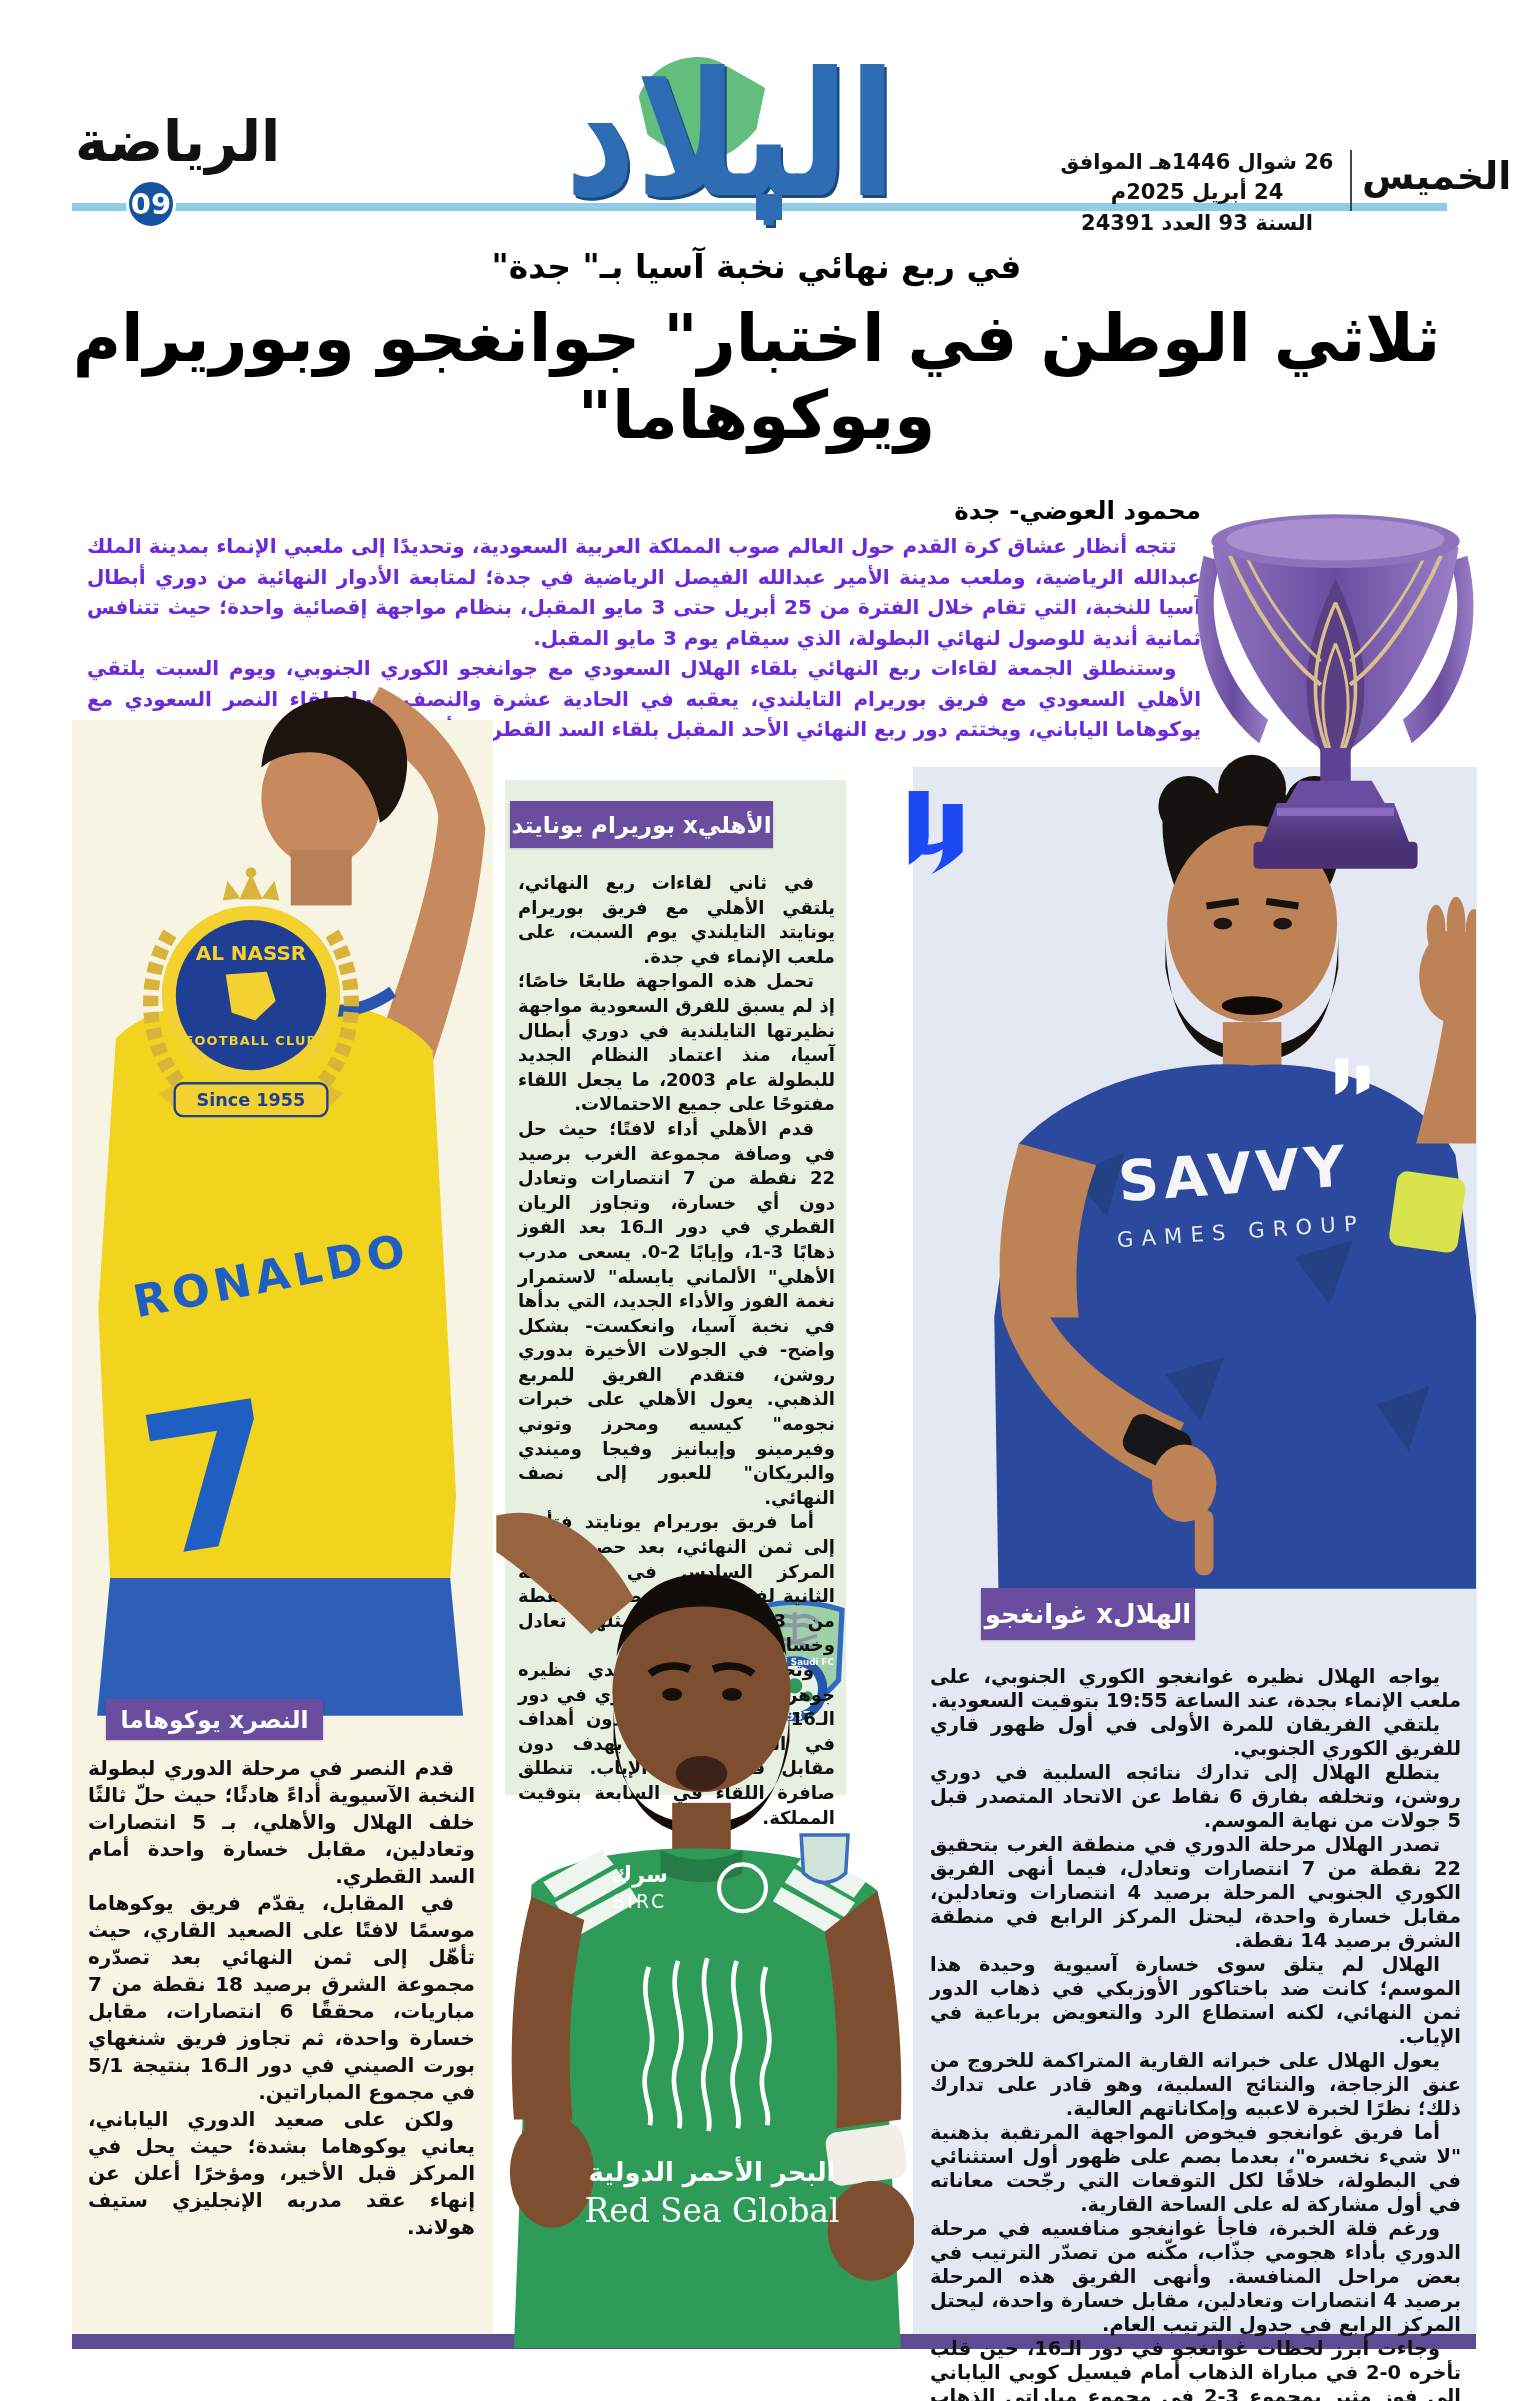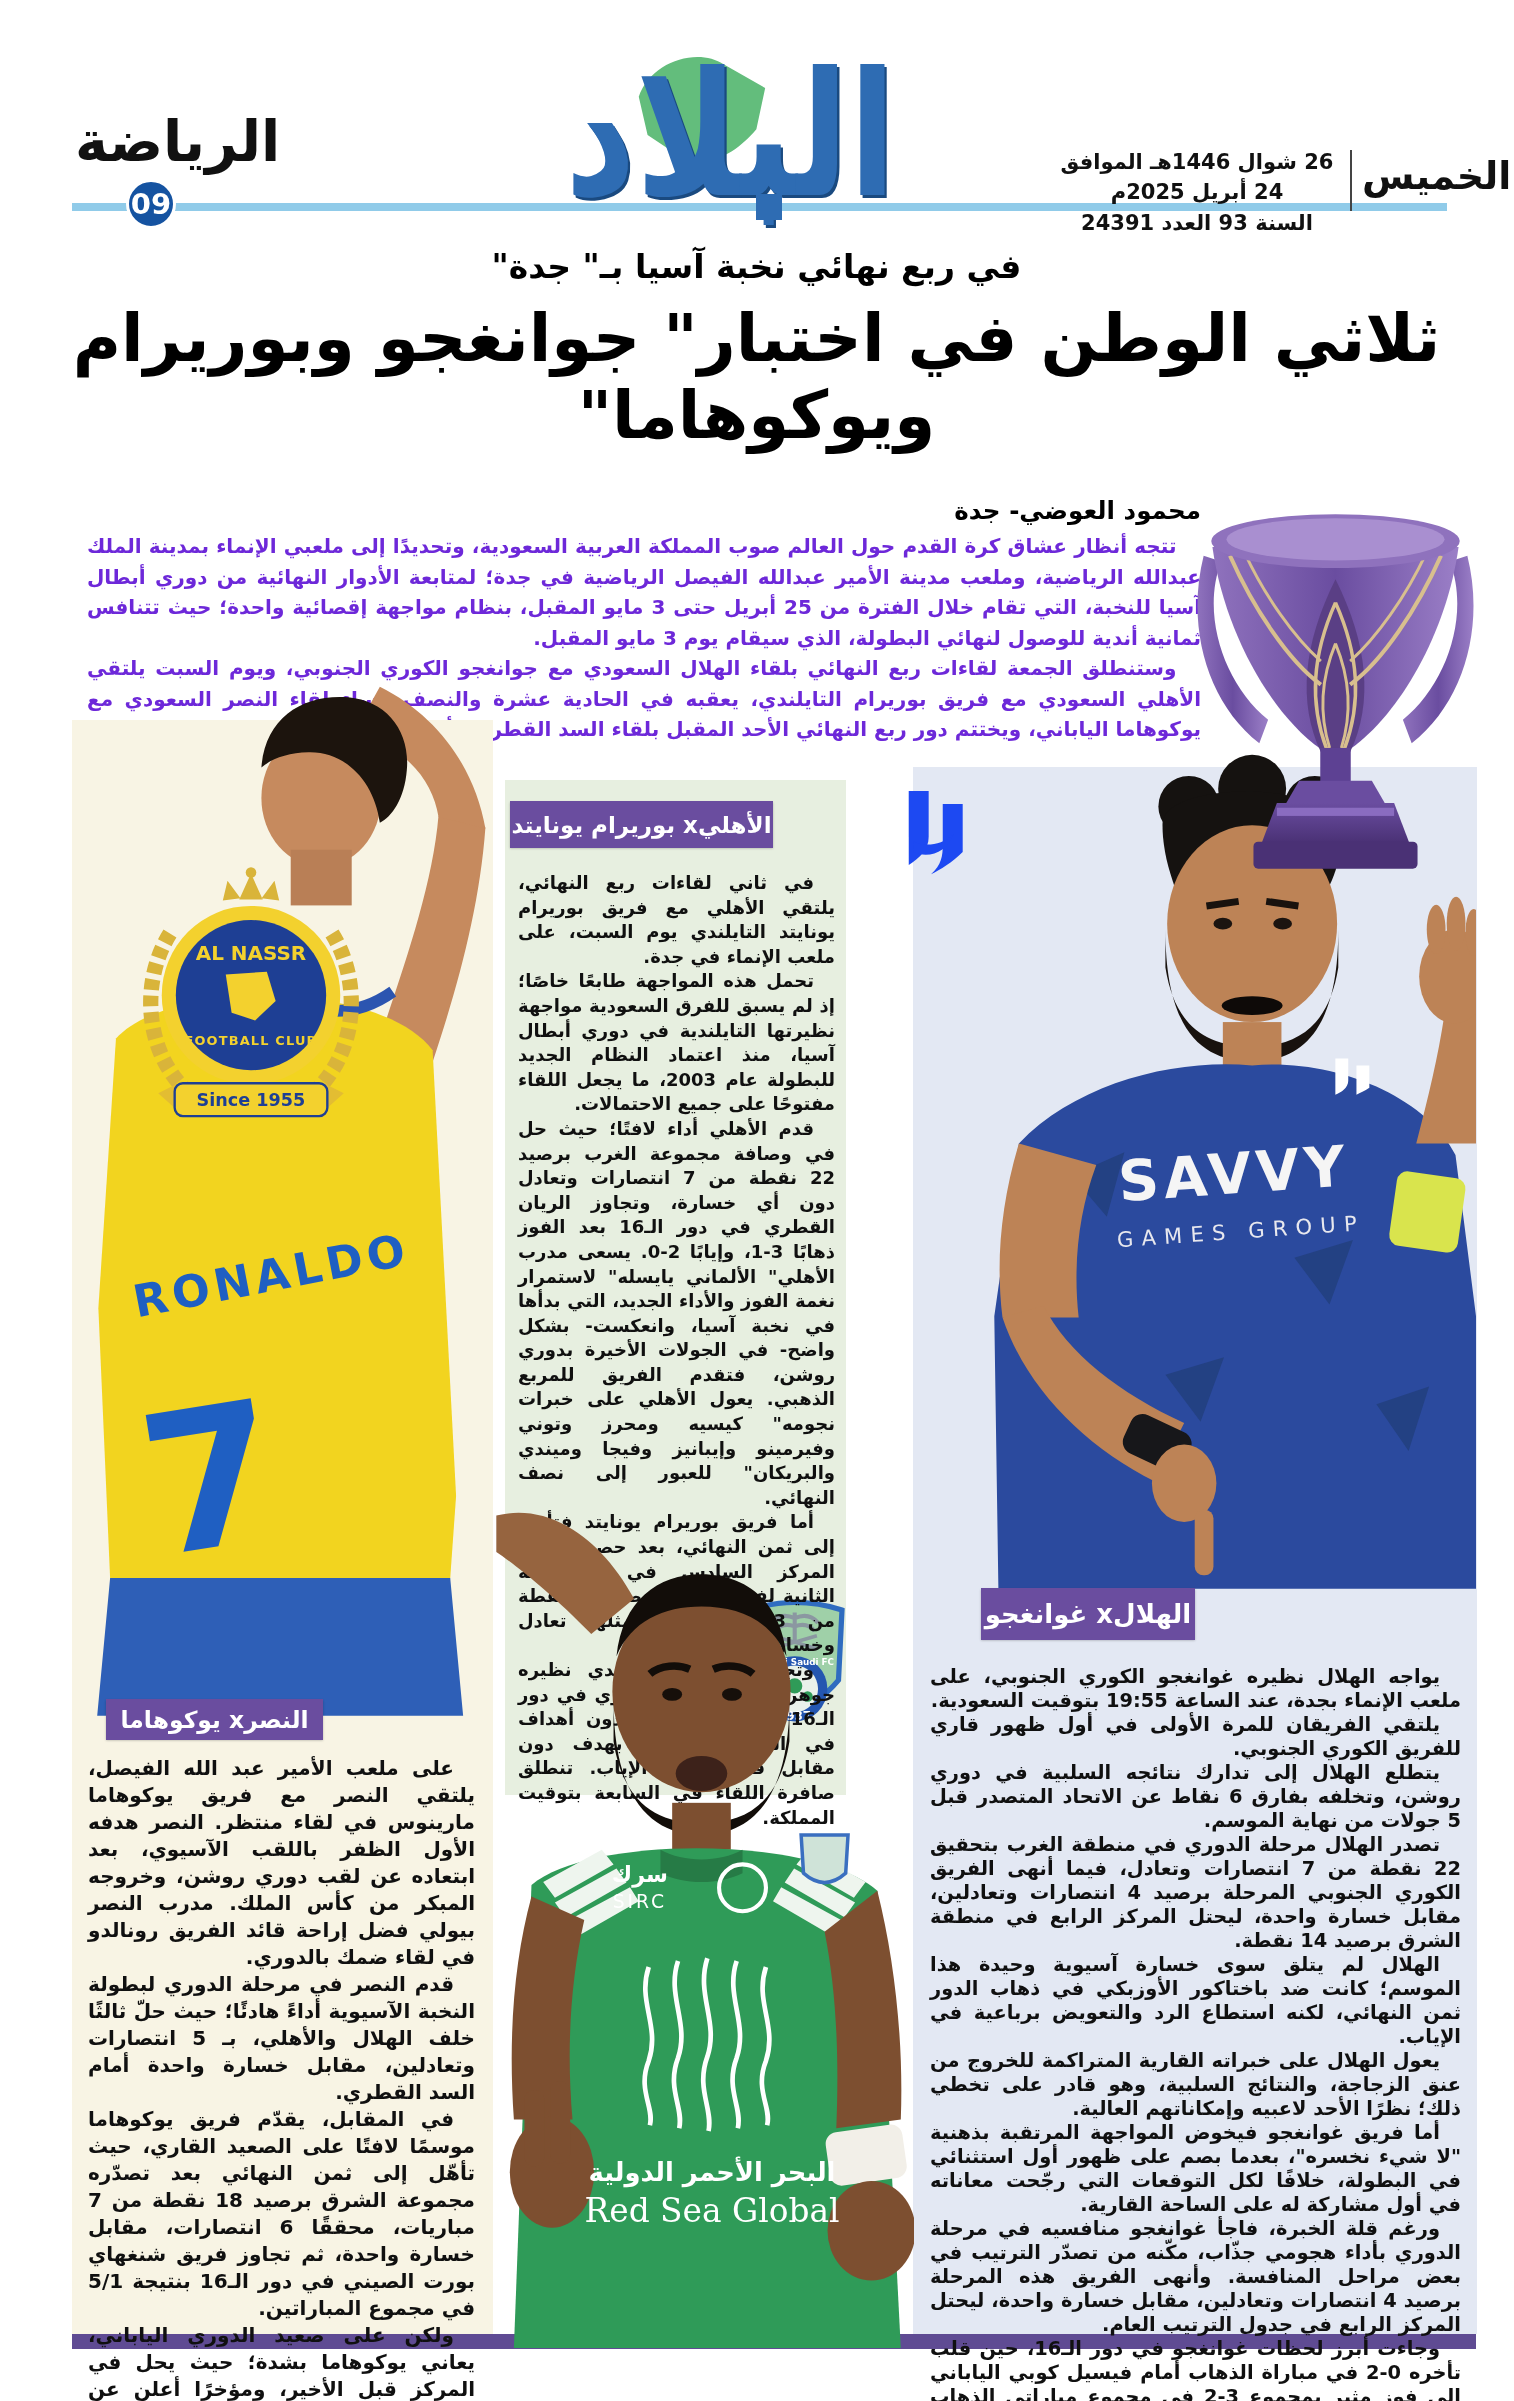--- a/index.html
+++ b/index.html
@@ -228,29 +228,28 @@
     <p>أما فريق بوريرام يونايتد فتأهل إلى ثمن النهائي، بعد حصوله على المركز السادس في المجموعة الثانية لفرق الغرب برصيد 12 نقطة من 3 انتصارات، ومثلها تعادل وخسارتين.</p>
     <p>وتجاوز الفريق التايلندي نظيره جوهر دار التعظيم الماليزي في دور الـ16 بالتعادل السلبي دون أهداف في الذهاب، والفوز بهدف دون مقابل في موقعة الإياب. تنطلق صافرة اللقاء في السابعة بتوقيت المملكة.</p>
   </div>
 
   <div class="abs artext" style="left:931px;top:1665px;width:531px;font-size:19.4px;line-height:24px;z-index:5;">
     <p>يواجه الهلال نظيره غوانغجو الكوري الجنوبي، على ملعب الإنماء بجدة، عند الساعة 19:55 بتوقيت السعودية.</p>
     <p>يلتقي الفريقان للمرة الأولى في أول ظهور قاري للفريق الكوري الجنوبي.</p>
     <p>يتطلع الهلال إلى تدارك نتائجه السلبية في دوري روشن، وتخلفه بفارق 6 نقاط عن الاتحاد المتصدر قبل 5 جولات من نهاية الموسم.</p>
     <p>تصدر الهلال مرحلة الدوري في منطقة الغرب بتحقيق 22 نقطة من 7 انتصارات وتعادل، فيما أنهى الفريق الكوري الجنوبي المرحلة برصيد 4 انتصارات وتعادلين، مقابل خسارة واحدة، ليحتل المركز الرابع في منطقة الشرق برصيد 14 نقطة.</p>
     <p>الهلال لم يتلق سوى خسارة آسيوية وحيدة هذا الموسم؛ كانت ضد باختاكور الأوزبكي في ذهاب الدور ثمن النهائي، لكنه استطاع الرد والتعويض برباعية في الإياب.</p>
-    <p>يعول الهلال على خبراته القارية المتراكمة للخروج من عنق الزجاجة، والنتائج السلبية، وهو قادر على تخطي ذلك؛ نظرًا الأحد لاعبيه وإمكاناتهم العالية.</p>
+    <p>يعول الهلال على خبراته القارية المتراكمة للخروج من عنق الزجاجة، والنتائج السلبية، وهو قادر على تدارك ذلك؛ نظرًا لخبرة لاعبيه وإمكاناتهم العالية.</p>
     <p>أما فريق غوانغجو فيخوض المواجهة المرتقبة بذهنية "لا شيء نخسره"، بعدما بصم على ظهور أول استثنائي في البطولة، خلافًا لكل التوقعات التي رجّحت معاناته في أول مشاركة له على الساحة القارية.</p>
     <p>ورغم قلة الخبرة، فاجأ غوانغجو منافسيه في مرحلة الدوري بأداء هجومي جذّاب، مكّنه من تصدّر الترتيب في بعض مراحل المنافسة. وأنهى الفريق هذه المرحلة برصيد 4 انتصارات وتعادلين، مقابل خسارة واحدة، ليحتل المركز الرابع في جدول الترتيب العام.</p>
     <p>وجاءت أبرز لحظات غوانغجو في دور الـ16، حين قلب تأخره 0-2 في مباراة الذهاب أمام فيسيل كوبي الياباني إلى فوز مثير بمجموع 3-2 في مجموع مباراتي الذهاب والإياب.</p>
 
   </div>
 
   <div class="abs artext" style="left:89px;top:1755px;width:387px;font-size:20px;line-height:27px;z-index:5;">
-    <p>على ملعب الأمير عبد الله الفيصل، يلتقي النصر مع فريق يوكوهاما مارينوس في لقاء منتظر. النصر هدفه الأول الظفر باللقب الآسيوي، بعد ابتعاده عن لقب دوري روشن، وخروجه المبكر من كأس الملك. مدرب النصر بيولي فضل إراحة قائد الفريق رونالدو في لقاء ضمك بالدوري.</p>
     <p>قدم النصر في مرحلة الدوري لبطولة النخبة الآسيوية أداءً هادئًا؛ حيث حلّ ثالثًا خلف الهلال والأهلي، بـ 5 انتصارات وتعادلين، مقابل خسارة واحدة أمام السد القطري.</p>
     <p>في المقابل، يقدّم فريق يوكوهاما موسمًا لافتًا على الصعيد القاري، حيث تأهّل إلى ثمن النهائي بعد تصدّره مجموعة الشرق برصيد 18 نقطة من 7 مباريات، محققًا 6 انتصارات، مقابل خسارة واحدة، ثم تجاوز فريق شنغهاي بورت الصيني في دور الـ16 بنتيجة 5/1 في مجموع المباراتين.</p>
     <p>ولكن على صعيد الدوري الياباني، يعاني يوكوهاما بشدة؛ حيث يحل في المركز قبل الأخير، ومؤخرًا أعلن عن إنهاء عقد مدربه الإنجليزي ستيف هولاند.</p>
 
   </div>
 
   <div class="abs bottom-bar" style="left:73px;top:2334px;width:1404px;height:15.2px;z-index:4;"></div>
 
 </div>
 

